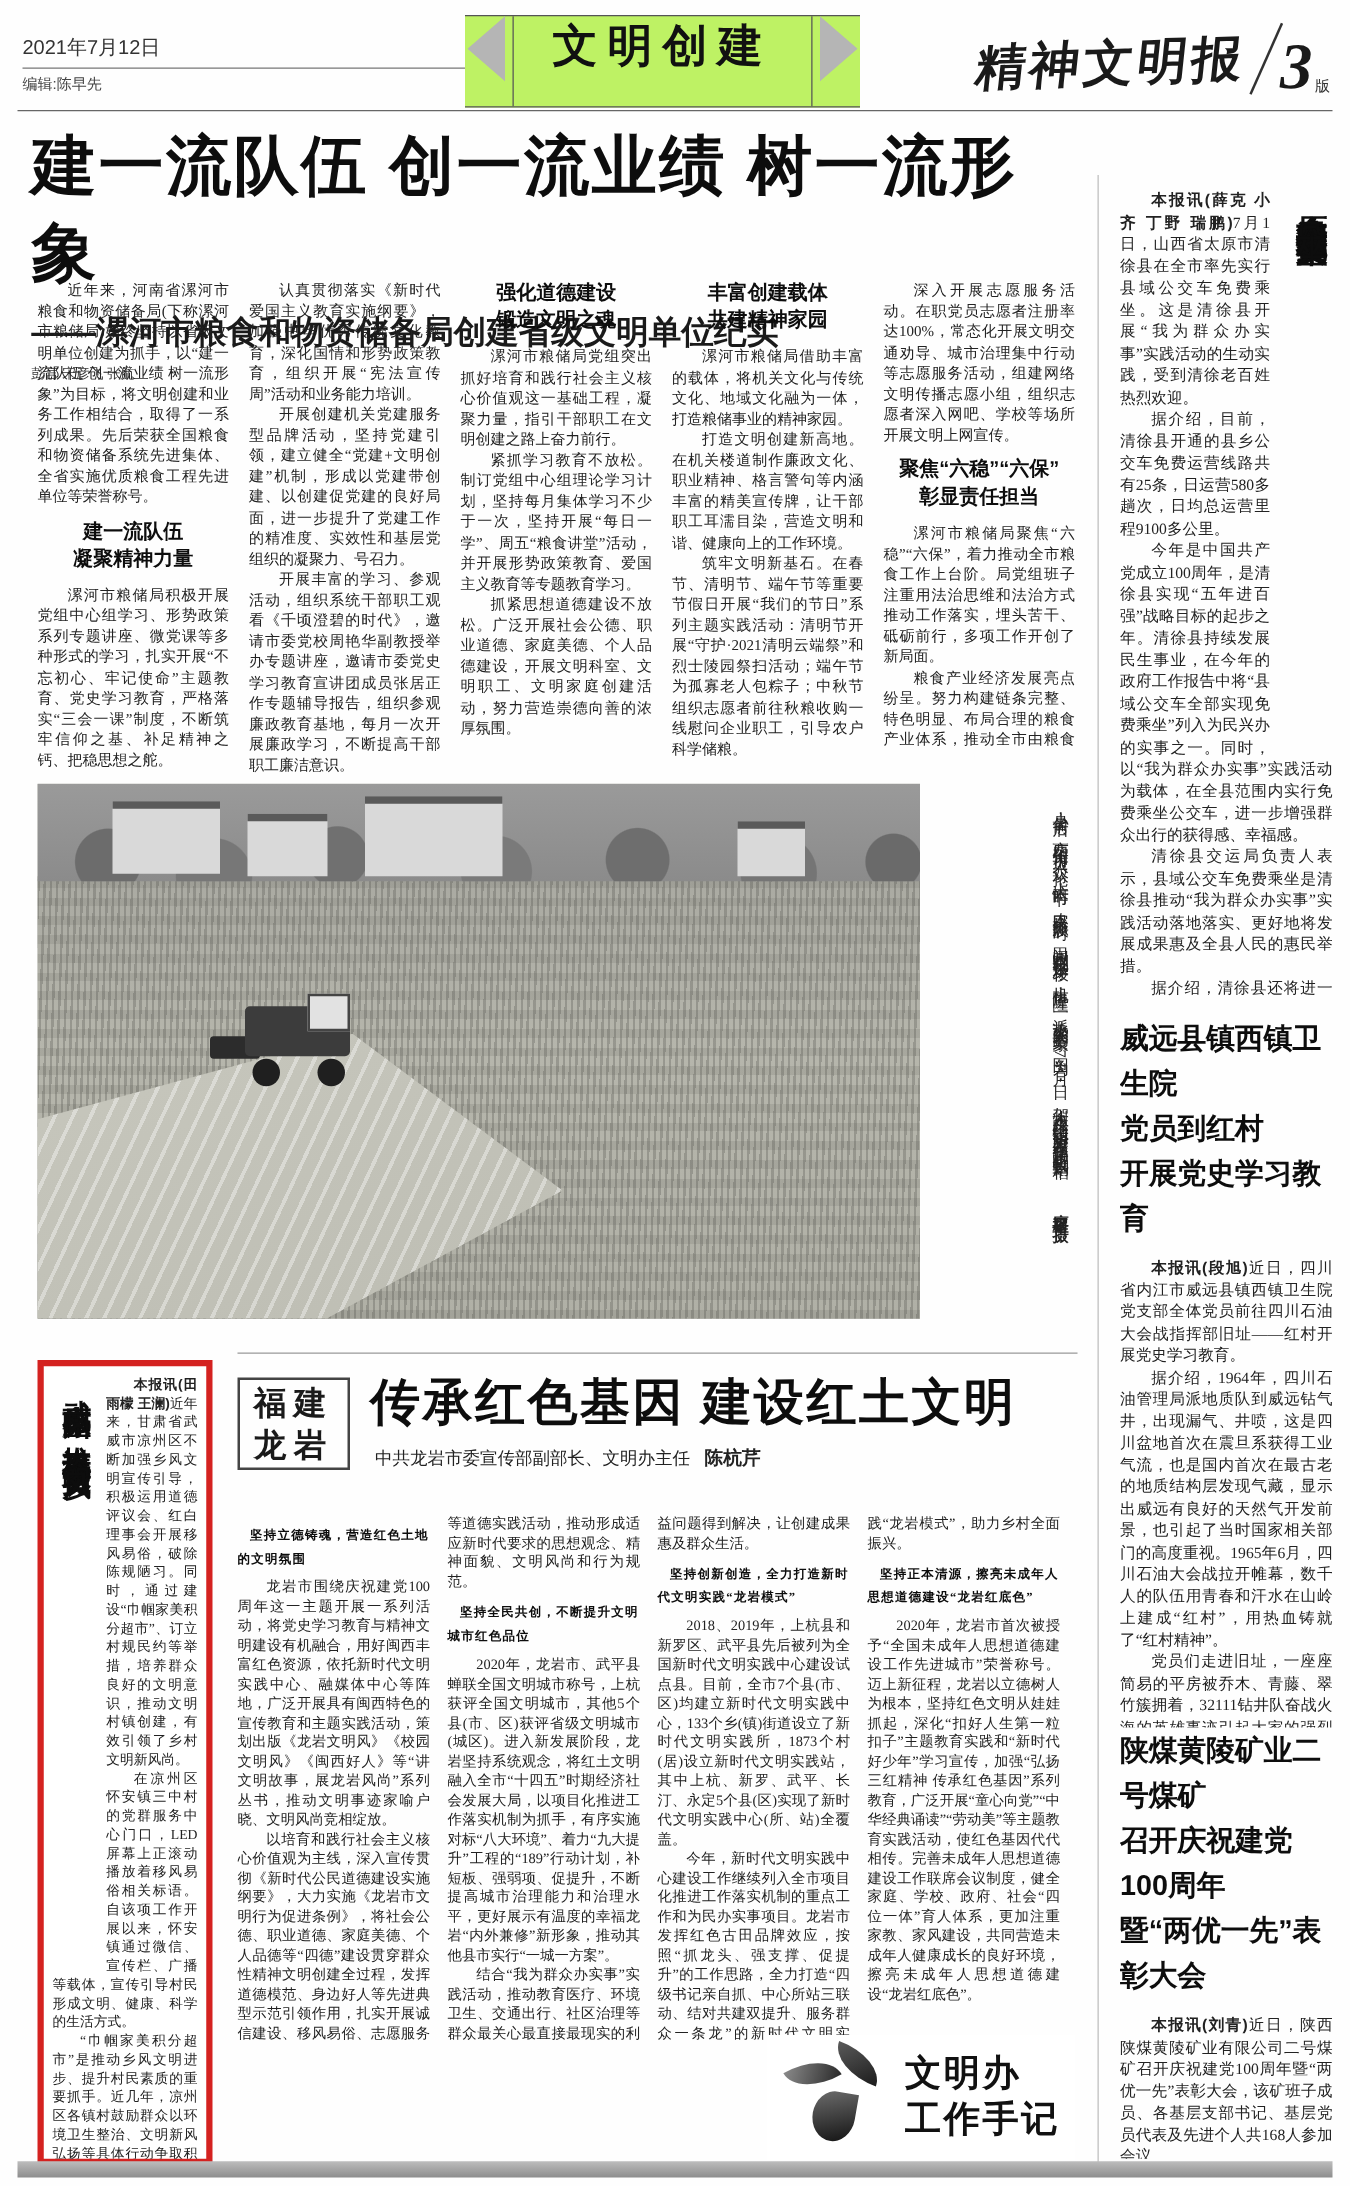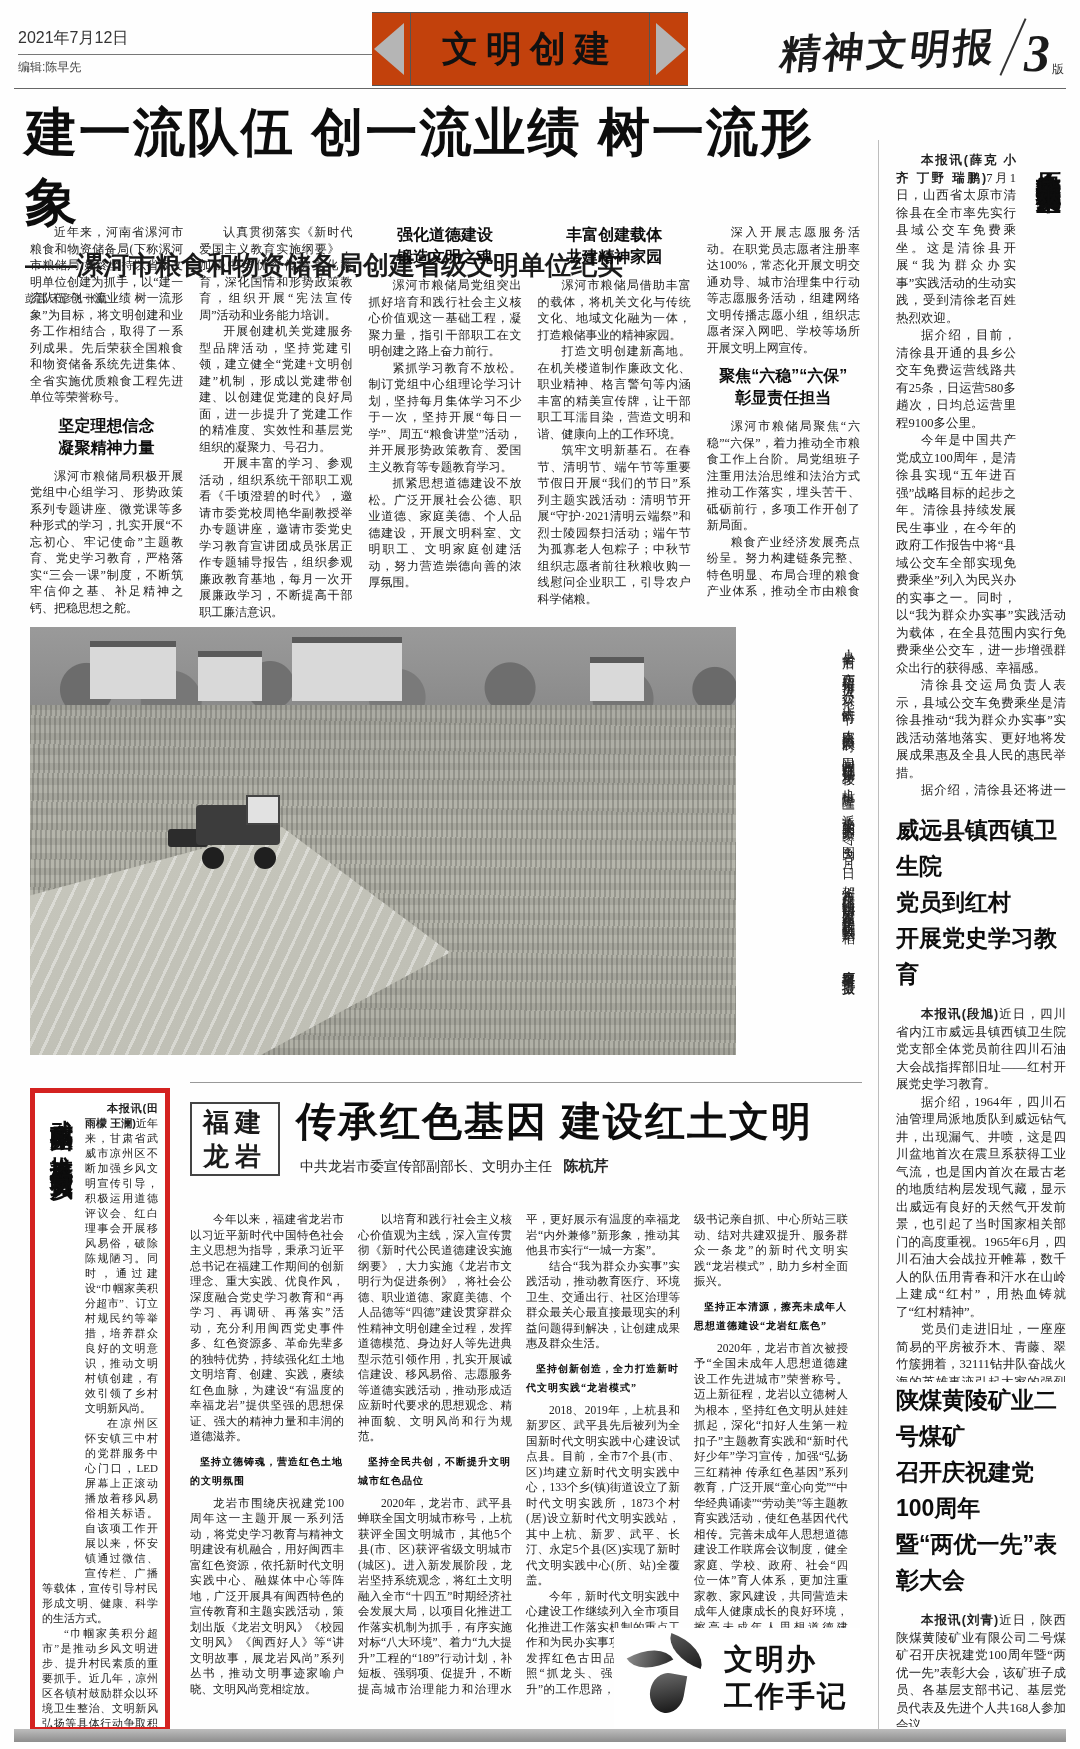--- a/index.html
+++ b/index.html
@@ -3,22 +3,22 @@
 <meta charset="utf-8">
 <style>
   html,body{margin:0;padding:0;background:#e8e8e8;}
   .paper{position:relative;width:1080px;height:1749px;background:#fefefe;margin:0 auto;overflow:hidden;
          font-family:"Liberation Serif","DejaVu Serif",serif;color:#222;}
   
   .hdr-date{position:absolute;left:18px;top:28px;width:380px;}
   .hdr-date .d{font-size:16px;color:#333;font-family:"Liberation Sans","DejaVu Sans",sans-serif;}
   .hdr-date .rule{height:1px;background:#777;margin:5px 0 4px;width:372px;}
   .hdr-date .e{font-size:12px;color:#444;font-family:"Liberation Sans","DejaVu Sans",sans-serif;}
-  .hdr-center{position:absolute;left:372px;top:12px;width:316px;height:72px;display:flex;align-items:center;
-              border-top:1px solid #555;border-bottom:1px solid #555;background:#c2410c;}
+  .hdr-center{position:absolute;left:372px;top:12px;width:316px;height:72px;display:flex;
+              border-top:1px solid #555;border-bottom:1px solid #555;background:#bef264;}
   .tri{width:0;height:0;border-top:26px solid transparent;border-bottom:26px solid transparent;}
   .tri-left{border-right:30px solid #b5b5b5;margin-left:2px;}
   .tri-right{border-left:30px solid #b5b5b5;margin-right:2px;}
   .hdr-vline{width:1px;height:72px;background:#555;margin:0 6px;}
   .hdr-title{flex:1;text-align:center;font-family:"Liberation Sans","DejaVu Sans",sans-serif;
              font-size:36px;font-weight:600;letter-spacing:8px;color:#111;}
   .masthead{position:absolute;right:16px;top:16px;display:flex;align-items:flex-end;}
   .mast-name{font-size:40px;font-weight:700;transform:skewX(-8deg) rotate(-2deg);letter-spacing:3px;color:#1a1a1a;}
   .mast-slash{width:2px;height:62px;background:#333;transform:rotate(24deg);margin:0 10px 0 16px;}
   .mast-num{font-size:52px;font-style:italic;font-weight:700;color:#1a1a1a;line-height:0.9;}
@@ -150,21 +150,21 @@
   </div>
   <div class="hdr-bottomline"></div>
 
   <div class="lead-head">
     <h1>建一流队伍 创一流业绩 树一流形象</h1>
     <div class="dek">——漯河市粮食和物资储备局创建省级文明单位纪实</div>
     <div class="by">彭言 宋彦飞 张航</div>
   </div>
   <div class="lead-body">
       <p>近年来，河南省漯河市粮食和物资储备局(下称漯河市粮储局)始终坚持以省级文明单位创建为抓手，以“建一流队伍 创一流业绩 树一流形象”为目标，将文明创建和业务工作相结合，取得了一系列成果。先后荣获全国粮食和物资储备系统先进集体、全省实施优质粮食工程先进单位等荣誉称号。</p>
-      <div class="crosshead">坚定理想信念
+      <div class="crosshead">建一流队伍
 凝聚精神力量</div>
       <p>漯河市粮储局积极开展党组中心组学习、形势政策系列专题讲座、微党课等多种形式的学习，扎实开展“不忘初心、牢记使命”主题教育、党史学习教育，严格落实“三会一课”制度，不断筑牢信仰之基、补足精神之钙、把稳思想之舵。</p>
       <p>认真贯彻落实《新时代爱国主义教育实施纲要》，加强中华优秀传统文化教育，深化国情和形势政策教育，组织开展“宪法宣传周”活动和业务能力培训。</p>
       <p>开展创建机关党建服务型品牌活动，坚持党建引领，建立健全“党建+文明创建”机制，形成以党建带创建、以创建促党建的良好局面，进一步提升了党建工作的精准度、实效性和基层党组织的凝聚力、号召力。</p>
       <p>开展丰富的学习、参观活动，组织系统干部职工观看《千顷澄碧的时代》，邀请市委党校周艳华副教授举办专题讲座，邀请市委党史学习教育宣讲团成员张居正作专题辅导报告，组织参观廉政教育基地，每月一次开展廉政学习，不断提高干部职工廉洁意识。</p>
       <div class="crosshead">强化道德建设
 锻造文明之魂</div>
       <p>漯河市粮储局党组突出抓好培育和践行社会主义核心价值观这一基础工程，凝聚力量，指引干部职工在文明创建之路上奋力前行。</p>
       <p>紧抓学习教育不放松。制订党组中心组理论学习计划，坚持每月集体学习不少于一次，坚持开展“每日一学”、周五“粮食讲堂”活动，并开展形势政策教育、爱国主义教育等专题教育学习。</p>
       <p>抓紧思想道德建设不放松。广泛开展社会公德、职业道德、家庭美德、个人品德建设，开展文明科室、文明职工、文明家庭创建活动，努力营造崇德向善的浓厚氛围。</p>
@@ -216,21 +216,20 @@
       <div>福建</div>
       <div>龙岩</div>
     </div>
     <div class="ly-h1">传承红色基因 建设红土文明</div>
     <div class="ly-by">
       <span>中共龙岩市委宣传部副部长、文明办主任</span>
       <span class="name">陈杭芹</span>
     </div>
   </div>
   <div class="ly-body">
-      <p>今年以来，福建省龙岩市以习近平新时代中国特色社会主义思想为指导，秉承习近平总书记在福建工作期间的创新理念、重大实践、优良作风，深度融合党史学习教育和“再学习、再调研、再落实”活动，充分利用闽西党史事件多、红色资源多、革命先辈多的独特优势，持续强化红土地文明培育、创建、实践，赓续红色血脉，为建设“有温度的幸福龙岩”提供坚强的思想保证、强大的精神力量和丰润的道德滋养。</p>
       <div class="crosshead">坚持立德铸魂，营造红色土地的文明氛围</div>
       <p>龙岩市围绕庆祝建党100周年这一主题开展一系列活动，将党史学习教育与精神文明建设有机融合，用好闽西丰富红色资源，依托新时代文明实践中心、融媒体中心等阵地，广泛开展具有闽西特色的宣传教育和主题实践活动，策划出版《龙岩文明风》《校园文明风》《闽西好人》等“讲文明故事，展龙岩风尚”系列丛书，推动文明事迹家喻户晓、文明风尚竞相绽放。</p>
       <p>以培育和践行社会主义核心价值观为主线，深入宣传贯彻《新时代公民道德建设实施纲要》，大力实施《龙岩市文明行为促进条例》，将社会公德、职业道德、家庭美德、个人品德等“四德”建设贯穿群众性精神文明创建全过程，发挥道德模范、身边好人等先进典型示范引领作用，扎实开展诚信建设、移风易俗、志愿服务等道德实践活动，推动形成适应新时代要求的思想观念、精神面貌、文明风尚和行为规范。</p>
       <div class="crosshead">坚持全民共创，不断提升文明城市红色品位</div>
       <p>2020年，龙岩市、武平县蝉联全国文明城市称号，上杭获评全国文明城市，其他5个县(市、区)获评省级文明城市(城区)。进入新发展阶段，龙岩坚持系统观念，将红土文明融入全市“十四五”时期经济社会发展大局，以项目化推进工作落实机制为抓手，有序实施对标“八大环境”、着力“九大提升”工程的“189”行动计划，补短板、强弱项、促提升，不断提高城市治理能力和治理水平，更好展示有温度的幸福龙岩“内外兼修”新形象，推动其他县市实行“一城一方案”。</p>
       <p>结合“我为群众办实事”实践活动，推动教育医疗、环境卫生、交通出行、社区治理等群众最关心最直接最现实的利益问题得到解决，让创建成果惠及群众生活。</p>
       <div class="crosshead">坚持创新创造，全力打造新时代文明实践“龙岩模式”</div>
       <p>2018、2019年，上杭县和新罗区、武平县先后被列为全国新时代文明实践中心建设试点县。目前，全市7个县(市、区)均建立新时代文明实践中心，133个乡(镇)街道设立了新时代文明实践所，1873个村(居)设立新时代文明实践站，其中上杭、新罗、武平、长汀、永定5个县(区)实现了新时代文明实践中心(所、站)全覆盖。</p>
       <p>今年，新时代文明实践中心建设工作继续列入全市项目化推进工作落实机制的重点工作和为民办实事项目。龙岩市发挥红色古田品牌效应，按照“抓龙头、强支撑、促提升”的工作思路，全力打造“四级书记亲自抓、中心所站三联动、结对共建双提升、服务群众一条龙”的新时代文明实践“龙岩模式”，助力乡村全面振兴。</p>
       <div class="crosshead">坚持正本清源，擦亮未成年人思想道德建设“龙岩红底色”</div>

